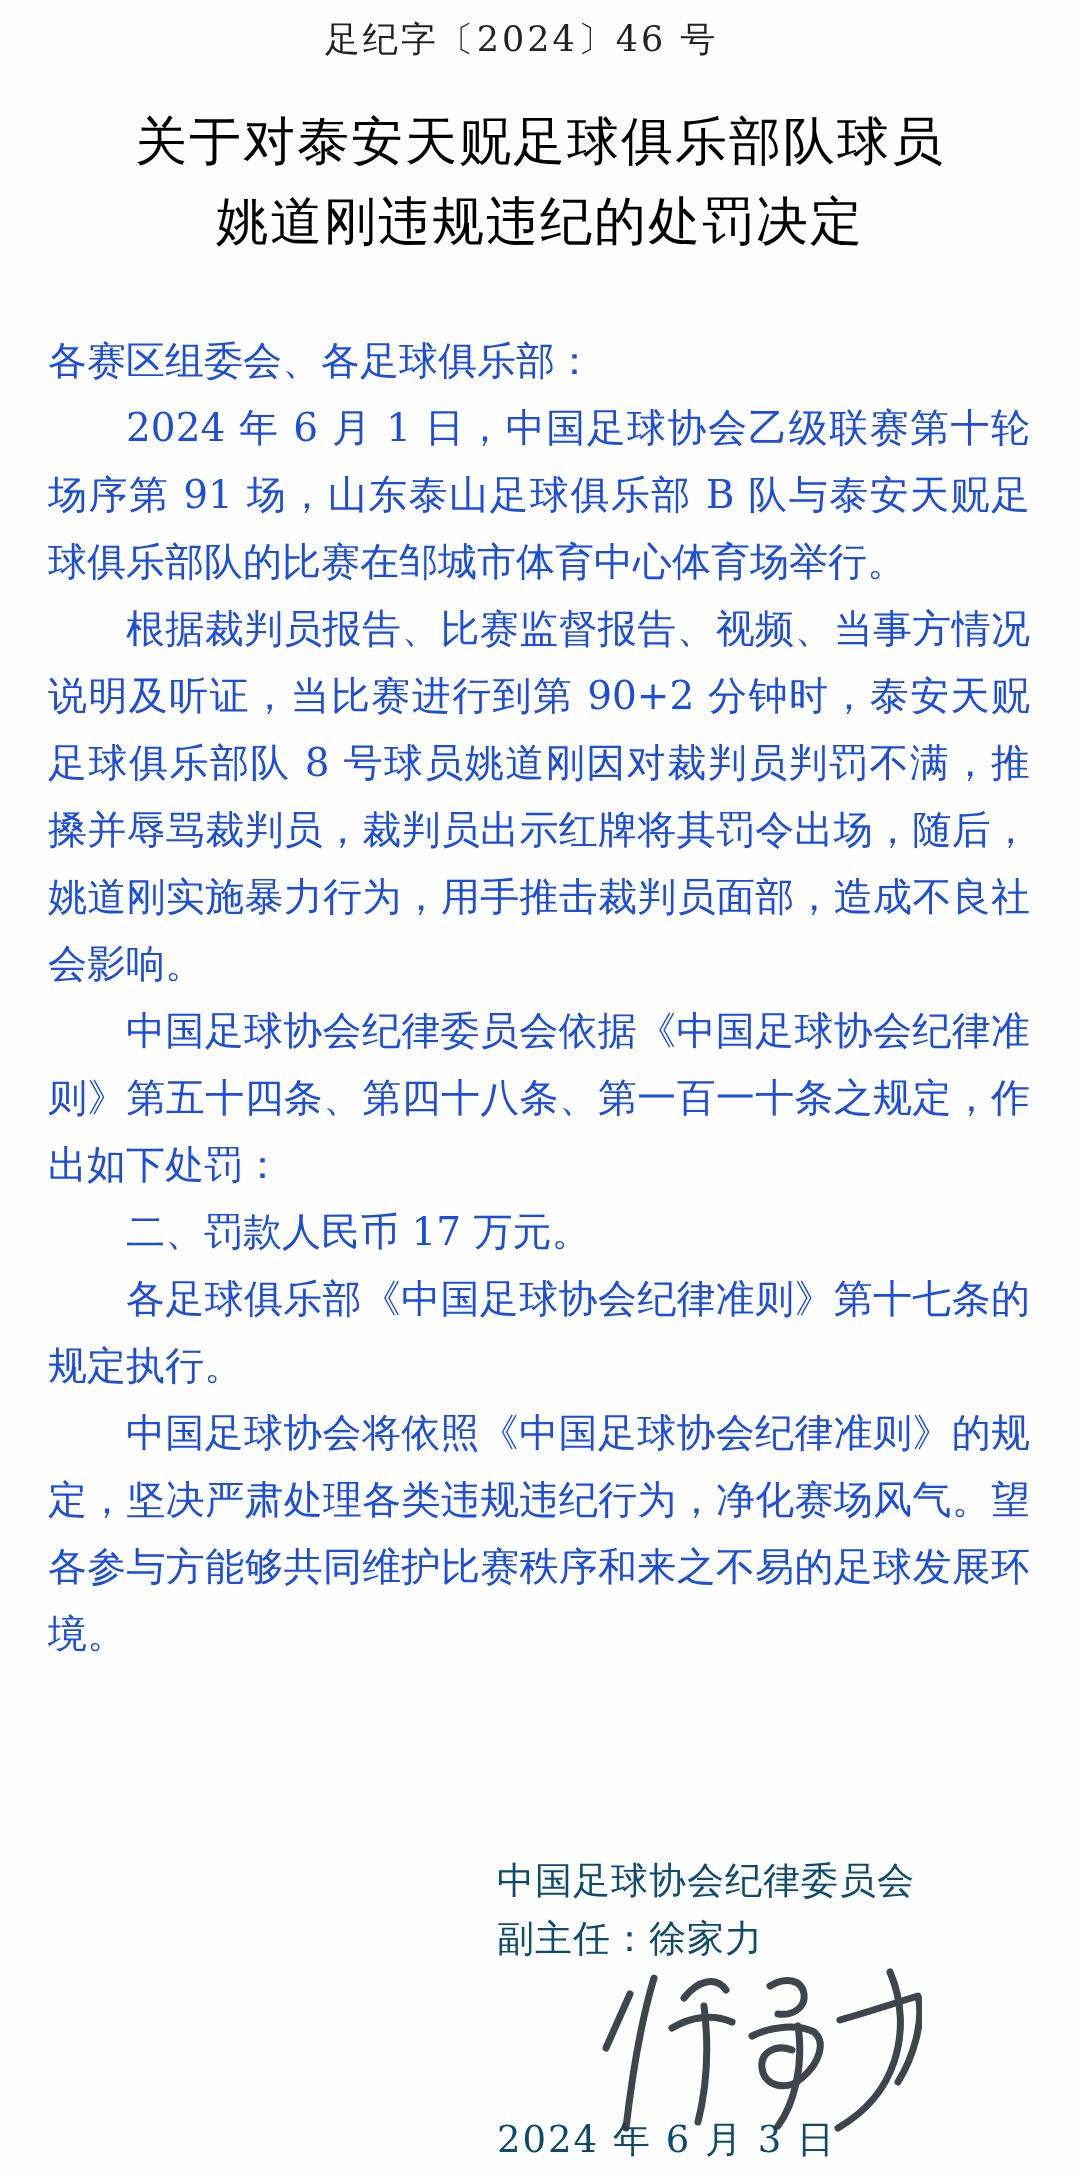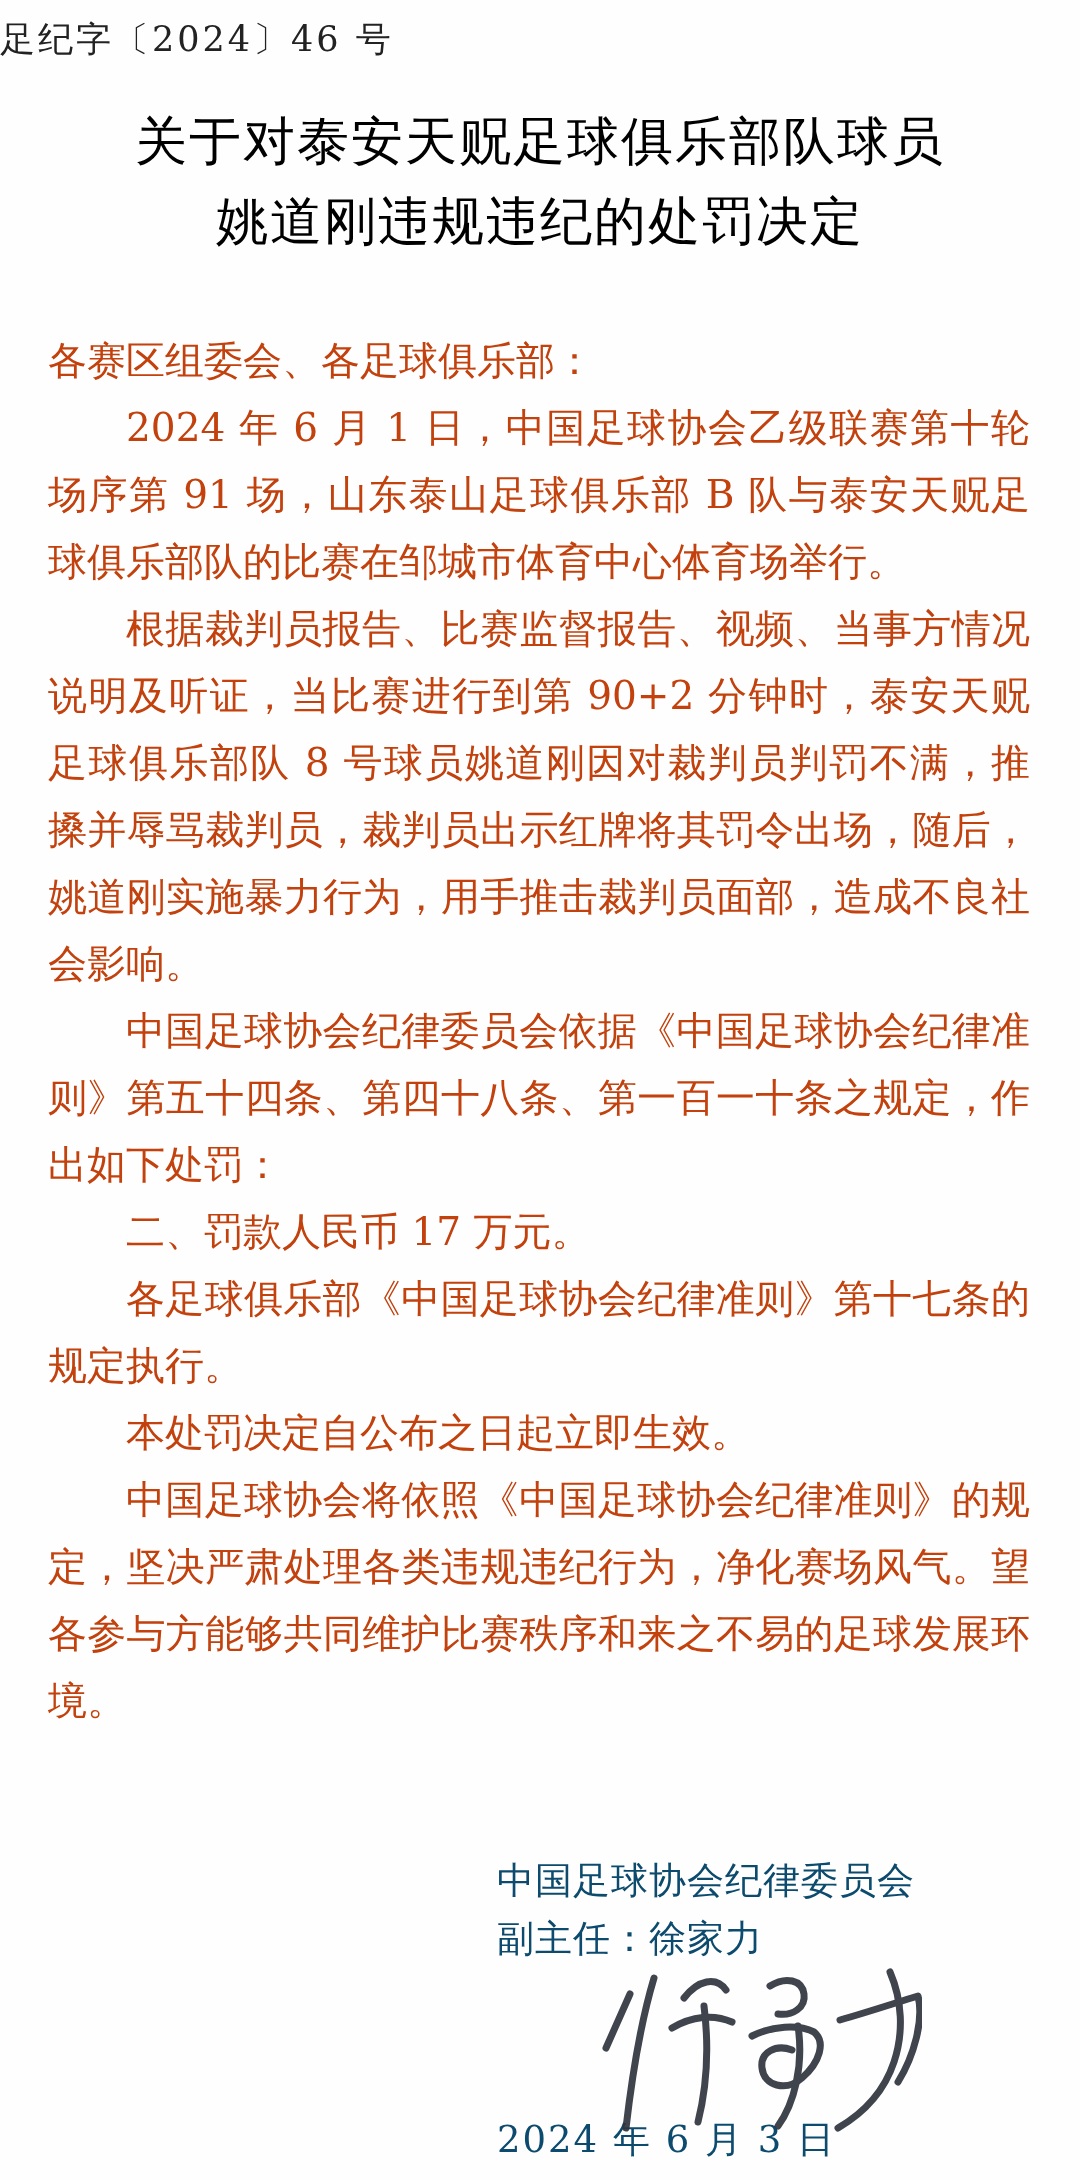--- a/index.html
+++ b/index.html
@@ -13,21 +13,21 @@
     height: 2180px;
     margin: 0 auto;
     background: #fefefe;
     color: #1f1f1f;
     font-family: "DejaVu Serif", "Liberation Serif", serif;
     overflow: hidden;
   }
   .doc-number {
     margin-top: 16px;
     padding-right: 37px;
-    text-align: left;
+    text-align: center;
     font-size: 35px;
     letter-spacing: 3px;
     color: #222222;
   }
   .title {
     margin: 38px 40px 0 40px;
     text-align: center;
     font-size: 52px;
     font-weight: normal;
     line-height: 80px;
@@ -35,21 +35,21 @@
     color: #000000;
   }
   .title .title-line {
     display: block;
   }
   .body-text {
     margin: 66px 50px 0 48px;
     font-size: 39px;
     line-height: 67px;
     text-align: justify;
-    color: #c2410c;
+    color: #1d4ed8;
   }
   .body-text p {
     margin: 0;
     padding: 0;
   }
   .salutation {
     text-indent: 0;
   }
   .para {
     text-indent: 2em;
@@ -85,21 +85,20 @@
     <span class="title-line">姚道刚违规违纪的处罚决定</span>
   </h1>
 
   <div class="body-text">
     <p class="salutation">各赛区组委会、各足球俱乐部：</p>
     <p class="para">2024 年 6 月 1 日，中国足球协会乙级联赛第十轮场序第 91 场，山东泰山足球俱乐部 B 队与泰安天贶足球俱乐部队的比赛在邹城市体育中心体育场举行。</p>
     <p class="para">根据裁判员报告、比赛监督报告、视频、当事方情况说明及听证，当比赛进行到第 90+2 分钟时，泰安天贶足球俱乐部队 8 号球员姚道刚因对裁判员判罚不满，推搡并辱骂裁判员，裁判员出示红牌将其罚令出场，随后，姚道刚实施暴力行为，用手推击裁判员面部，造成不良社会影响。</p>
     <p class="para">中国足球协会纪律委员会依据《中国足球协会纪律准则》第五十四条、第四十八条、第一百一十条之规定，作出如下处罚：</p>
     <p class="para">二、罚款人民币 17 万元。</p>
     <p class="para">各足球俱乐部《中国足球协会纪律准则》第十七条的规定执行。</p>
-    <p class="para">本处罚决定自公布之日起立即生效。</p>
     <p class="para">中国足球协会将依照《中国足球协会纪律准则》的规定，坚决严肃处理各类违规违纪行为，净化赛场风气。望各参与方能够共同维护比赛秩序和来之不易的足球发展环境。</p>
   </div>
 
   <div class="signature-block">
     <div>中国足球协会纪律委员会</div>
     <div>副主任：徐家力</div>
 
     <svg class="sig-svg" width="330" height="175" viewBox="0 0 330 175" fill="none" stroke="#30353f" stroke-width="7" stroke-linecap="round" stroke-linejoin="round" opacity="0.92">
 
       <path d="M38,30 C30,48 22,66 14,84"></path>

